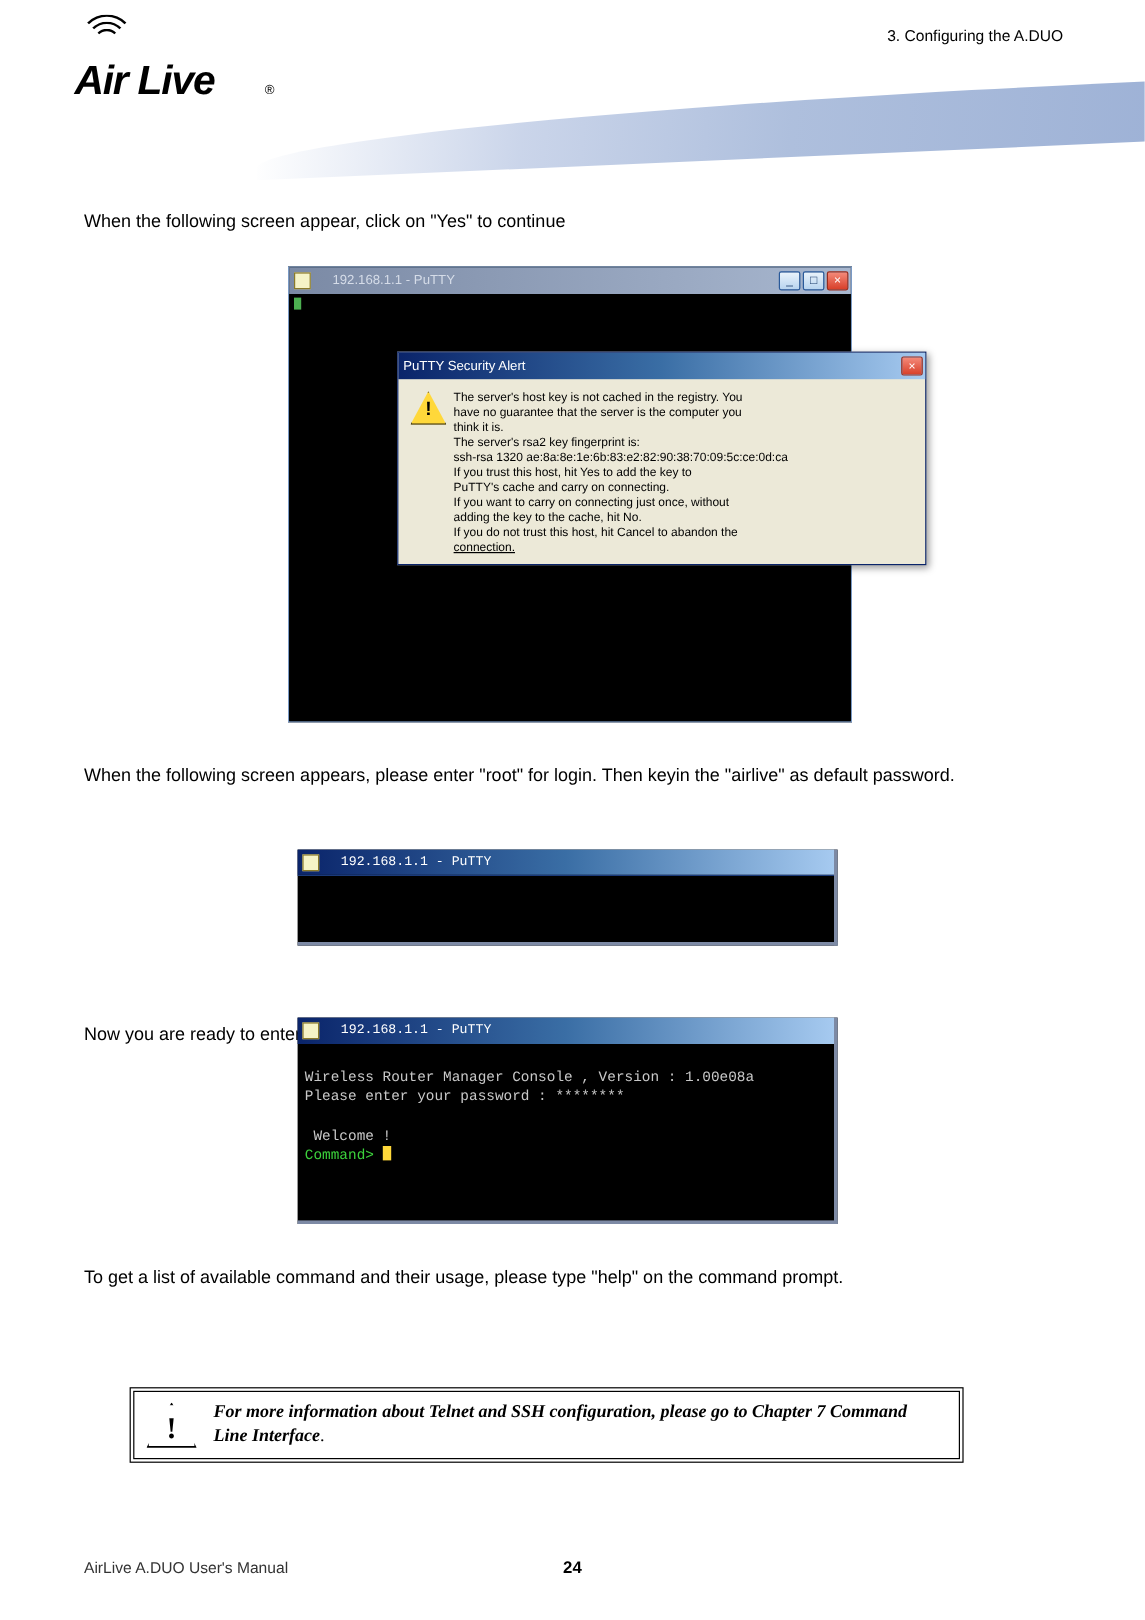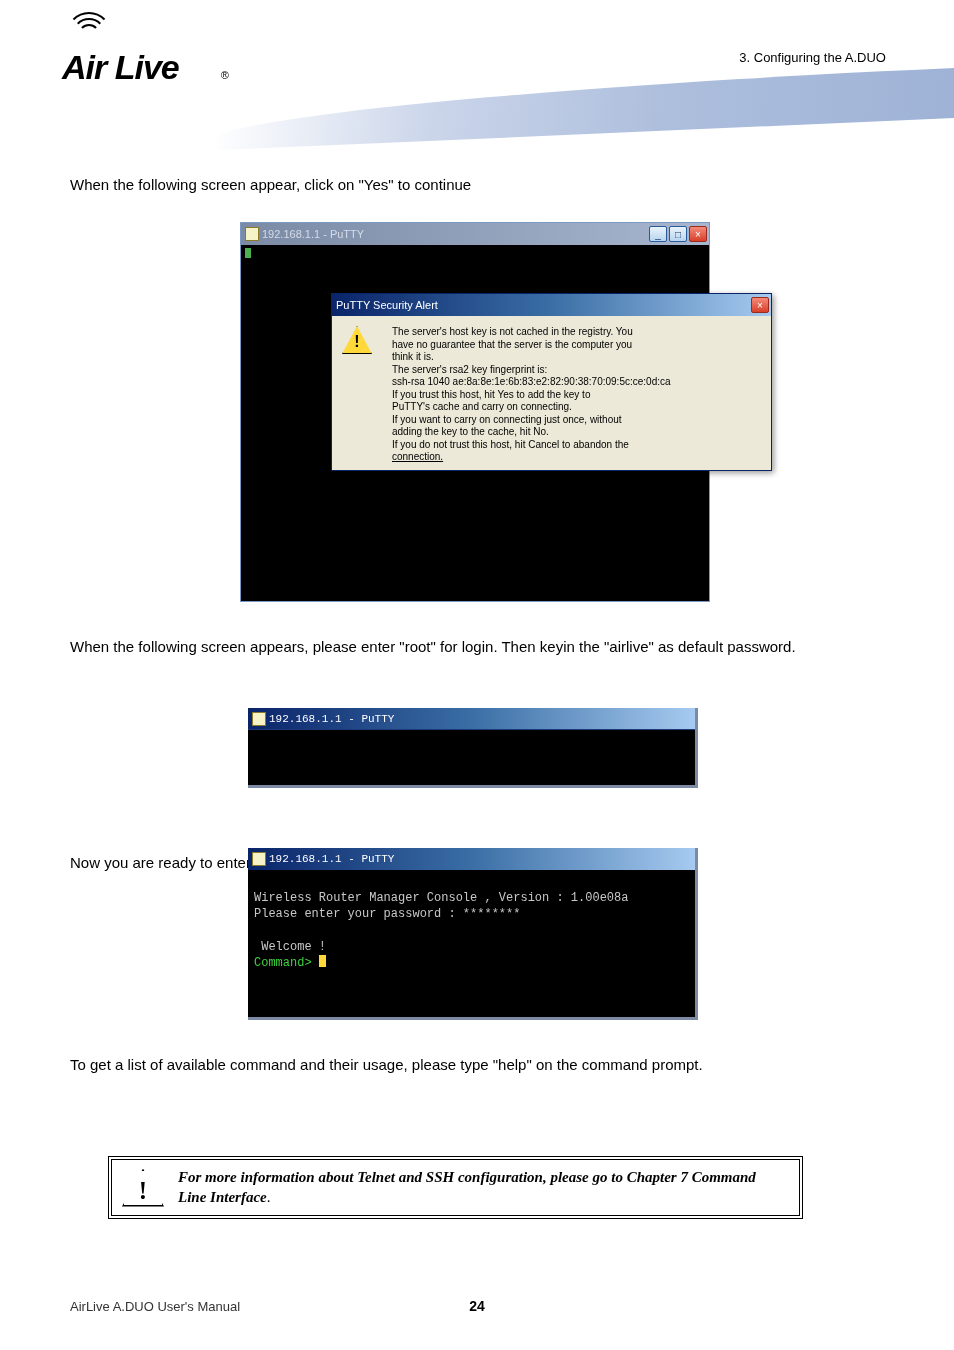--- a/index.html
+++ b/index.html
@@ -10,21 +10,20 @@
     font-family: Arial, Helvetica, sans-serif;
     background: #fff;
     overflow: hidden;
   }
   .header-chapter {
     position: absolute;
     top: 20px;
     right: 68px;
     font-size: 13px;
     color: #333;
-    margin-top: 28px;
   }
   .logo {
     position: absolute;
     top: 20px;
     left: 62px;
     display: flex;
     flex-direction: column;
     align-items: flex-start;
   }
   .logo-wifi {
@@ -100,21 +99,21 @@
     font-size: 11px;
     color: #fff;
   }
   .tb-inactive {
     background: linear-gradient(to right, #7b8aa5, #a8b7cf);
     color: #d5dce8;
   }
   .tb-active {
     background: linear-gradient(to right, #0a246a, #3a6ea5, #a6caf0);
   }
-  .tb-left { display: flex; align-items: center; gap: 3px; }
+  .tb-left { display: flex; align-items: center; gap: 18px; }
   .tb-icon {
     width: 14px; height: 14px;
     background: #f5f3c7;
     border: 1px solid #8a7a2a;
     position: relative;
   }
   .tb-btns { display: flex; gap: 2px; }
   .tb-btn {
     width: 18px; height: 16px;
     background: linear-gradient(#eaf3fb,#b8d4ef);
@@ -144,21 +143,21 @@
     width: 441px;
     background: #ece9d8;
     border: 1px solid #0a246a;
     font-size: 10px;
     color: #000;
     box-shadow: 2px 2px 6px rgba(0,0,0,0.4);
   }
   .alert-body {
     padding: 10px 10px 6px 10px;
     display: flex;
-    gap: 20px;
+    gap: 6px;
   }
   .warn-icon {
     width: 30px; height: 28px;
     flex-shrink: 0;
     background: #ffd83a;
     clip-path: polygon(50% 0%, 100% 100%, 0% 100%);
     position: relative;
     border: 1px solid #000;
   }
   .warn-icon::after {
@@ -336,21 +335,21 @@
           <div class="tb-btn close close-only">×</div>
         </div>
     </div>
     <div class="alert-body">
       <div class="warn-icon"></div>
       <div class="alert-text">
         <div>The server's host key is not cached in the registry. You</div>
         <div>have no guarantee that the server is the computer you</div>
         <div>think it is.</div>
         <div>The server's rsa2 key fingerprint is:</div>
-        <div>ssh-rsa 1040 ae:8a:8e:1e:6b:83:e2:82:90:38:70:09:5c:ce:0d:ca</div>
+        <div>ssh-rsa 1320 ae:8a:8e:1e:6b:83:e2:82:90:38:70:09:5c:ce:0d:ca</div>
         <div>If you trust this host, hit Yes to add the key to</div>
         <div>PuTTY's cache and carry on connecting.</div>
         <div>If you want to carry on connecting just once, without</div>
         <div>adding the key to the cache, hit No.</div>
         <div>If you do not trust this host, hit Cancel to abandon the</div>
         <a href="#">connection.</a>
       </div>
     </div>
   </div>
 </div>

